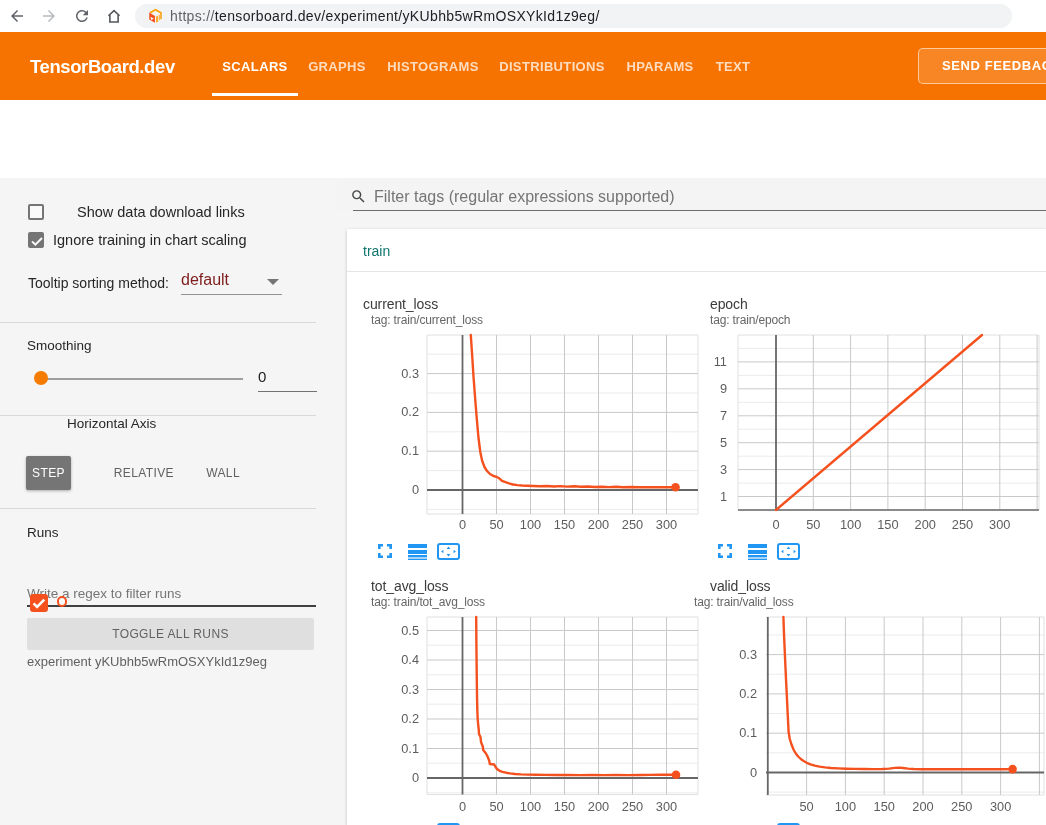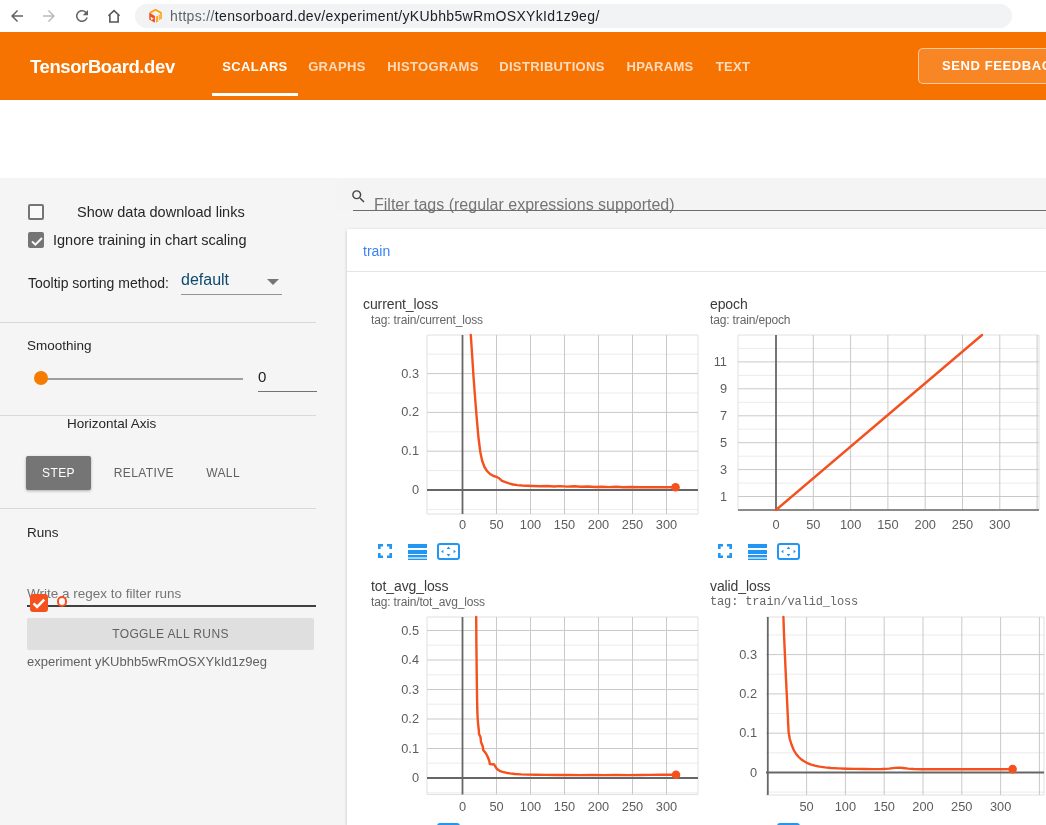--- a/index.html
+++ b/index.html
@@ -32,50 +32,50 @@
 
 
 .divider { position:absolute; left:0; width:316px; height:1px; background:#d9d9d9; }
 .sbtext { position:absolute; font-size:13.5px; color:#262626; }
 .cbox { position:absolute; width:16px; height:16px; border:2px solid #757575; border-radius:2px; background:#fafafa; }
 .cbox.checked { background:#757575; }
 .cbox svg { position:absolute; left:-1px; top:-1px; }
 
 #ttrow { position:absolute; left:28px; top:97px; font-size:14px; color:#262626; }
 #ddown { position:absolute; left:181px; top:93px; width:101px; }
-#ddown .val { font-size:16px; color:#0c4a6e; }
+#ddown .val { font-size:16px; color:#7f1d1d; }
 #ddown .arrow { position:absolute; right:3px; top:8px; width:0; height:0; border-left:6px solid transparent; border-right:6px solid transparent; border-top:6px solid #757575; }
 #ddown .line { position:absolute; left:0; top:23px; width:101px; height:1px; background:#949494; }
 
 #slider { position:absolute; left:38px; top:199.5px; width:205px; height:2px; background:#9e9e9e; }
 #knob { position:absolute; left:-4px; top:-7px; width:14px; height:14px; border-radius:50%; background:#f57c00; }
 #smoothval { position:absolute; left:258px; top:190px; width:59px; font-size:15px; color:#212121; }
 #smoothval .line { position:absolute; left:0; top:23px; width:59px; height:1px; background:#737373; }
 
-#stepbtn { position:absolute; left:26px; top:277.5px; width:65px; height:34px; background:#757575; color:#fff; border-radius:2px; font-size:12px; font-weight:normal; text-align:center; line-height:34px; letter-spacing:0.4px; box-shadow:0 1px 3px rgba(0,0,0,0.3); }
+#stepbtn { position:absolute; left:26px; top:277.5px; width:45px; height:34px; background:#757575; color:#fff; border-radius:2px; font-size:12px; font-weight:normal; text-align:center; line-height:34px; letter-spacing:0.4px; box-shadow:0 1px 3px rgba(0,0,0,0.3); }
 .flatbtn { position:absolute; top:277px; height:36px; color:#616161; font-size:12px; font-weight:normal; text-align:right; line-height:36px; letter-spacing:0.4px; }
 
 #regex { position:absolute; left:27px; top:380px; width:289px;margin-top:26px; }
 #regex .ph { font-size:13.5px; color:#757575; }
 #regex .line { position:absolute; left:0; top:21px; width:289px; height:2px; background:#404040; }
 
 #runrow { position:absolute; left:30px; top:416px; }
 #runbox { position:absolute; left:0; top:0; width:18px; height:18px; background:#f4511e; border-radius:3px; }
 #runcirc { position:absolute; left:26.5px; top:2px; width:10.5px; height:10.5px; border:2px solid #f4511e; border-radius:50%; background:#fafafa; }
 #rundot { position:absolute; left:50px; top:10.5px; width:2.6px; height:2.6px; background:#3a3a3a; border-radius:50%; }
 
 #togglebtn { position:absolute; left:27px; top:440px; width:287px; height:32px; background:#dfdfdf; border-radius:2px; color:#616161; font-size:12px; font-weight:normal; text-align:center; line-height:32px; letter-spacing:0.4px; }
 #expname { position:absolute; left:27px; top:476px; font-size:13px; color:#616161; }
 
 
 #filterrow { position:absolute; left:0; top:0; width:709px; height:33px; background:#f4f4f4; }
-#filterrow .ph { position:absolute; left:37px; top:10px; font-size:16px; color:#757575;margin-top:8px; }
+#filterrow .ph { position:absolute; left:37px; top:10px; font-size:16px; color:#757575; }
 #filterline { position:absolute; left:16px; top:32px; width:693px; height:1px; background:#6b6e71; }
 #card { position:absolute; left:10px; top:51px; width:699px; height:596px; background:#fff; box-shadow:0 1px 3px rgba(0,0,0,0.22); }
-#cardtitle { position:absolute; left:16px; top:14px; font-size:14px; color:#3b82f6; }
+#cardtitle { position:absolute; left:16px; top:14px; font-size:14px; color:#0f766e; }
 #carddiv { position:absolute; left:0; top:42px; width:699px; height:1px; background:#e5e5e5; }
 
 .ctitle { position:absolute; font-size:14px; color:#3b3b3b; letter-spacing:-0.1px; }
 .ctag { position:absolute; font-size:12px; color:#666; letter-spacing:-0.15px; }
 .chartsvg { position:absolute; }
 .iconrow { position:absolute; }
 </style>
 </head>
 <body>
 <div id="page">
@@ -328,21 +328,21 @@
             <text x="316.5" y="199" font-size="12.8" fill="#5d5d5d" text-anchor="middle" font-family="Liberation Sans, sans-serif">300</text>
             <polyline points="126.2,5 126.4,33 126.7,60 127.0,83 127.3,98 127.7,107 128.3,114 128.8,118 129.0,122 130.5,125 131.0,130 132.8,134.5 133.2,138 136,141.5 138,145.5 139.3,149 139.8,152 142,152.2 144.2,152.5 145.3,154.5 147,157 149.5,158.8 152.5,159.8 156,160.7 160,161.4 165,162.0 171,162.4 178,162.6 186,162.8 195,162.9 206,163.0 218,163.0 230,163.1 242,163.0 254,163.1 266,163.0 278,163.1 290,163.0 300,162.9 310,162.8 318,162.8 326,162.8" fill="none" stroke="#f4511e" stroke-width="2.4" stroke-linejoin="round" stroke-linecap="round"></polyline>
             <circle cx="326" cy="162.8" r="4.3" fill="#f4511e"></circle>
           </svg>
 <div class="iconrow" style="left:31px;top:594px;width:90px;height:17px;">
             <svg style="position:absolute;left:59px;top:0px;" width="23" height="17" viewBox="0 0 23 17">
               <rect x="1" y="1" width="21" height="15" rx="2" fill="none" stroke="#2196f3" stroke-width="2"></rect>
             </svg>
           </div>
 <div class="ctitle" style="left:363px;top:349px;">valid_loss</div>
-<div class="ctag" style="left:363px;top:365.5px;font-family:Liberation Mono, monospace;">tag: train/valid_loss</div>
+<div class="ctag" style="left:347px;top:365.5px;">tag: train/valid_loss</div>
 <svg class="chartsvg" style="left:355px;top:383px;" width="344" height="206" viewBox="0 0 344 206">
             <line x1="64" y1="140.8" x2="342" y2="140.8" stroke="#ebebeb" stroke-width="1"></line>
             <line x1="64" y1="101.5" x2="342" y2="101.5" stroke="#ebebeb" stroke-width="1"></line>
             <line x1="64" y1="62.2" x2="342" y2="62.2" stroke="#ebebeb" stroke-width="1"></line>
             <line x1="64" y1="23.0" x2="342" y2="23.0" stroke="#ebebeb" stroke-width="1"></line>
             <line x1="64" y1="180.1" x2="342" y2="180.1" stroke="#ebebeb" stroke-width="1"></line>
             <line x1="64" y1="5" x2="342" y2="5" stroke="#e0e0e0" stroke-width="1"></line>
             <line x1="64" y1="183" x2="342" y2="183" stroke="#e0e0e0" stroke-width="1"></line>
             <line x1="342" y1="5" x2="342" y2="183" stroke="#e0e0e0" stroke-width="1"></line>
             <line x1="64" y1="121.2" x2="342" y2="121.2" stroke="#c9c9c9" stroke-width="1"></line>

